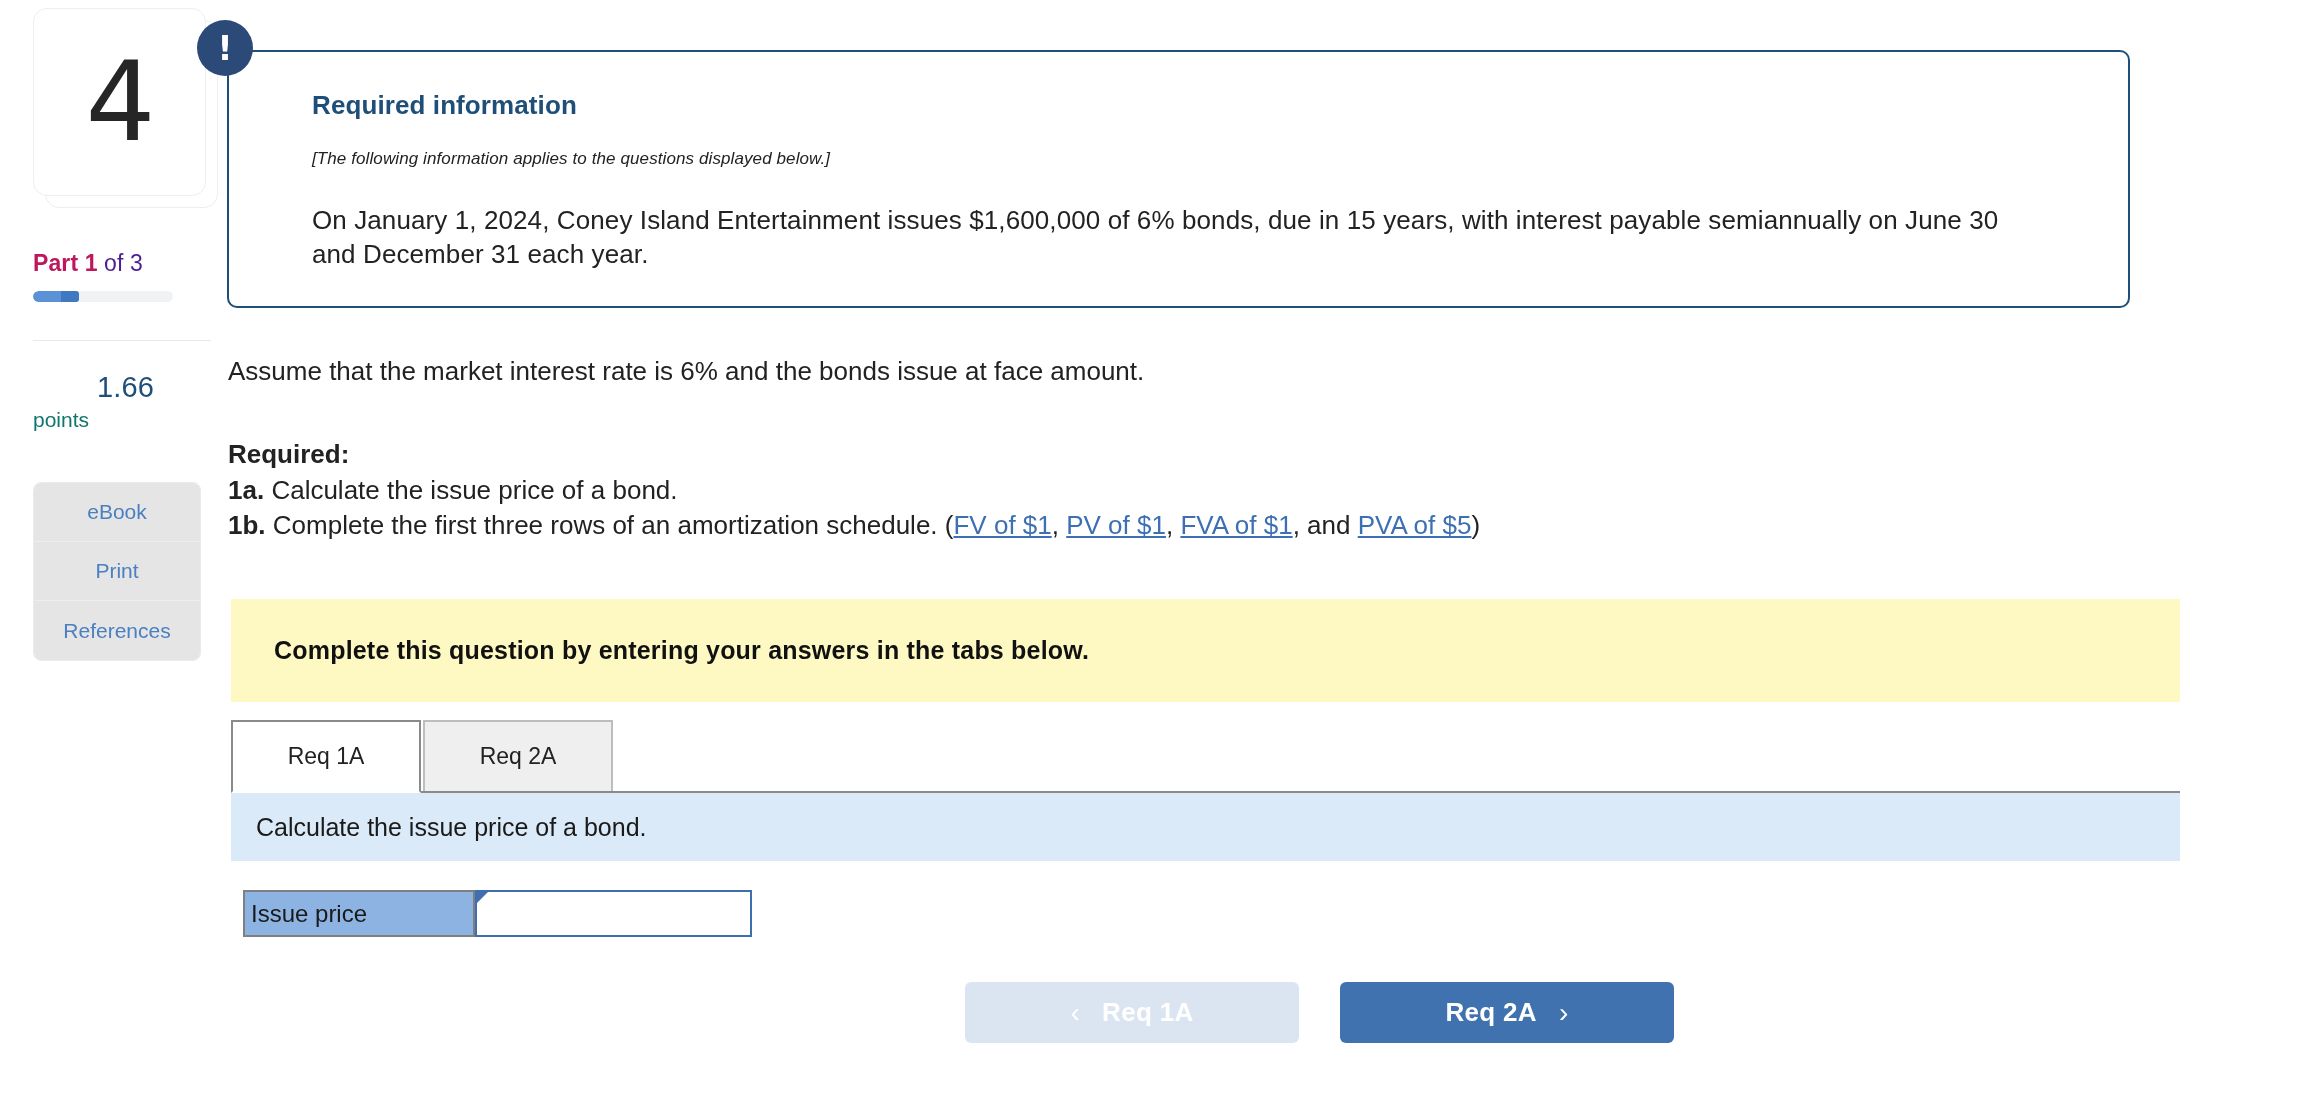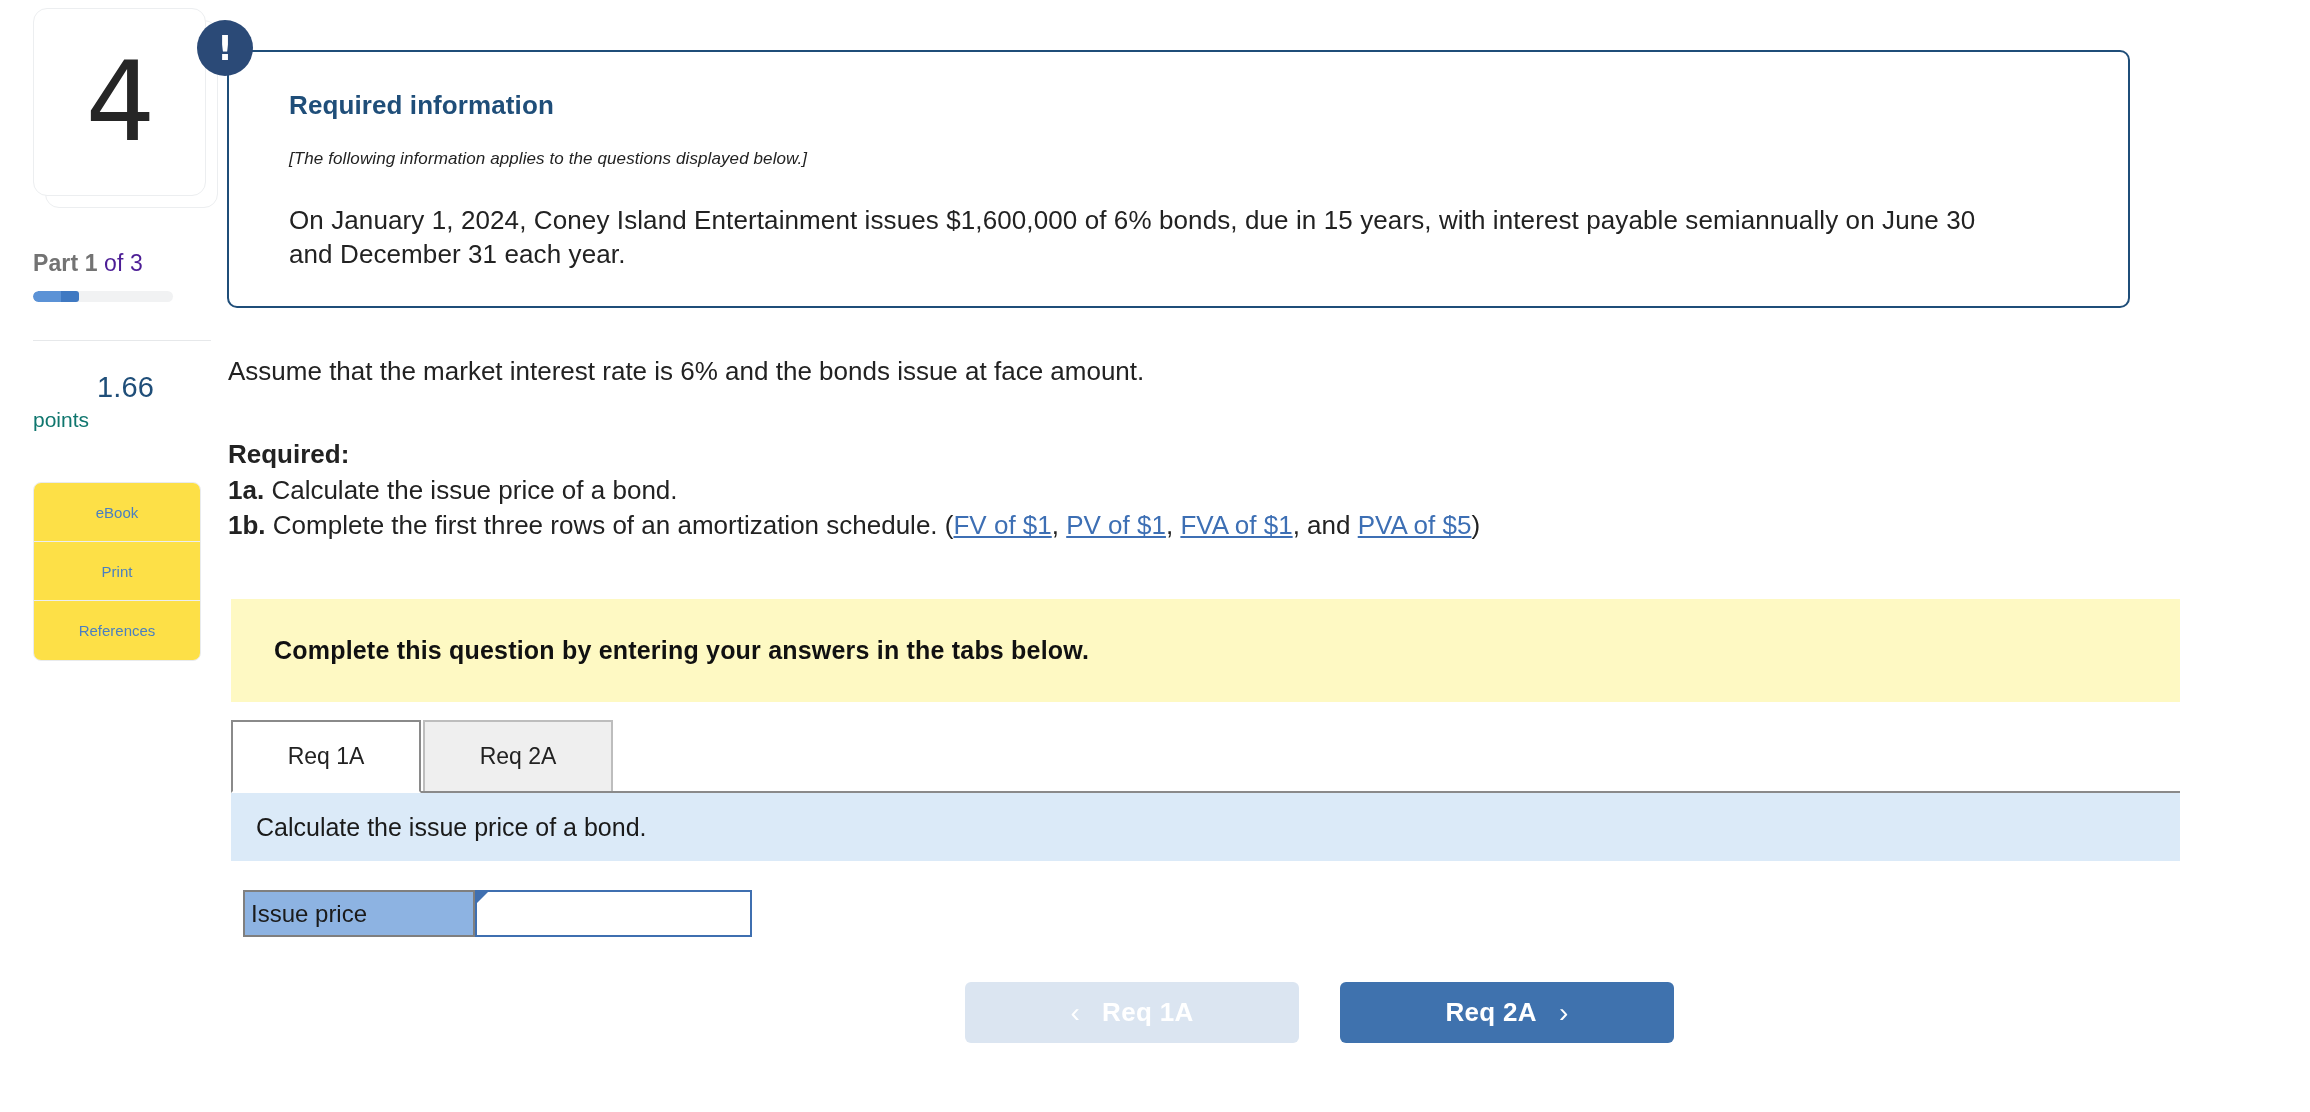--- a/index.html
+++ b/index.html
@@ -72,21 +72,21 @@
     font-family: "DejaVu Sans", sans-serif;
     letter-spacing: -2px;
   }
 
   .part-label {
     margin: 44px 0 0 33px;
     font-size: 23px;
     color: #4a86c8;
     letter-spacing: 0.1px;
   }
-  .part-label b { color: #737373; font-weight: 700; }
+  .part-label b { color: #be185d; font-weight: 700; }
   .part-label .of { color: #4c1d95; font-weight: 400; }
 
   .progress-track {
     margin: 14px 0 0 33px;
     width: 140px;
     height: 11px;
     background: #f1f2f3;
     border-radius: 6px;
     overflow: hidden;
     position: relative;
@@ -135,25 +135,25 @@
     border: 1.5px solid #e9ebed;
     border-radius: 8px;
     overflow: hidden;
     background: #fff;
   }
   .side-btn {
     height: 59px;
     display: flex;
     align-items: center;
     justify-content: center;
-    font-size: 15px;
+    font-size: 21px;
     color: #4a7fc1;
     border-bottom: 1.5px solid #eceef0;
     cursor: pointer;
-    background: #fde047;
+    background: #e5e5e5;
     box-sizing: border-box;
   }
   .side-btn:last-child { border-bottom: none; }
 
   
   .main {
     flex: 1;
     position: relative;
     padding-top: 0;
   }
@@ -179,21 +179,21 @@
     display: flex;
     align-items: center;
     justify-content: center;
     color: #ffffff;
     font-size: 33px;
     font-weight: 700;
     font-family: "DejaVu Sans", sans-serif;
     line-height: 1;
     z-index: 5;
   }
-  .infobox-inner { padding: 38px 40px 34px 60px; }
+  .infobox-inner { padding: 38px 40px 34px 60px; margin-left: 23px; }
   .info-title {
     font-size: 26px;
     font-weight: 700;
     color: #1f4e79;
     margin: 0 0 28px 0;
     letter-spacing: 0.1px;
   }
   .info-italic {
     font-size: 17px;
     font-style: italic;

